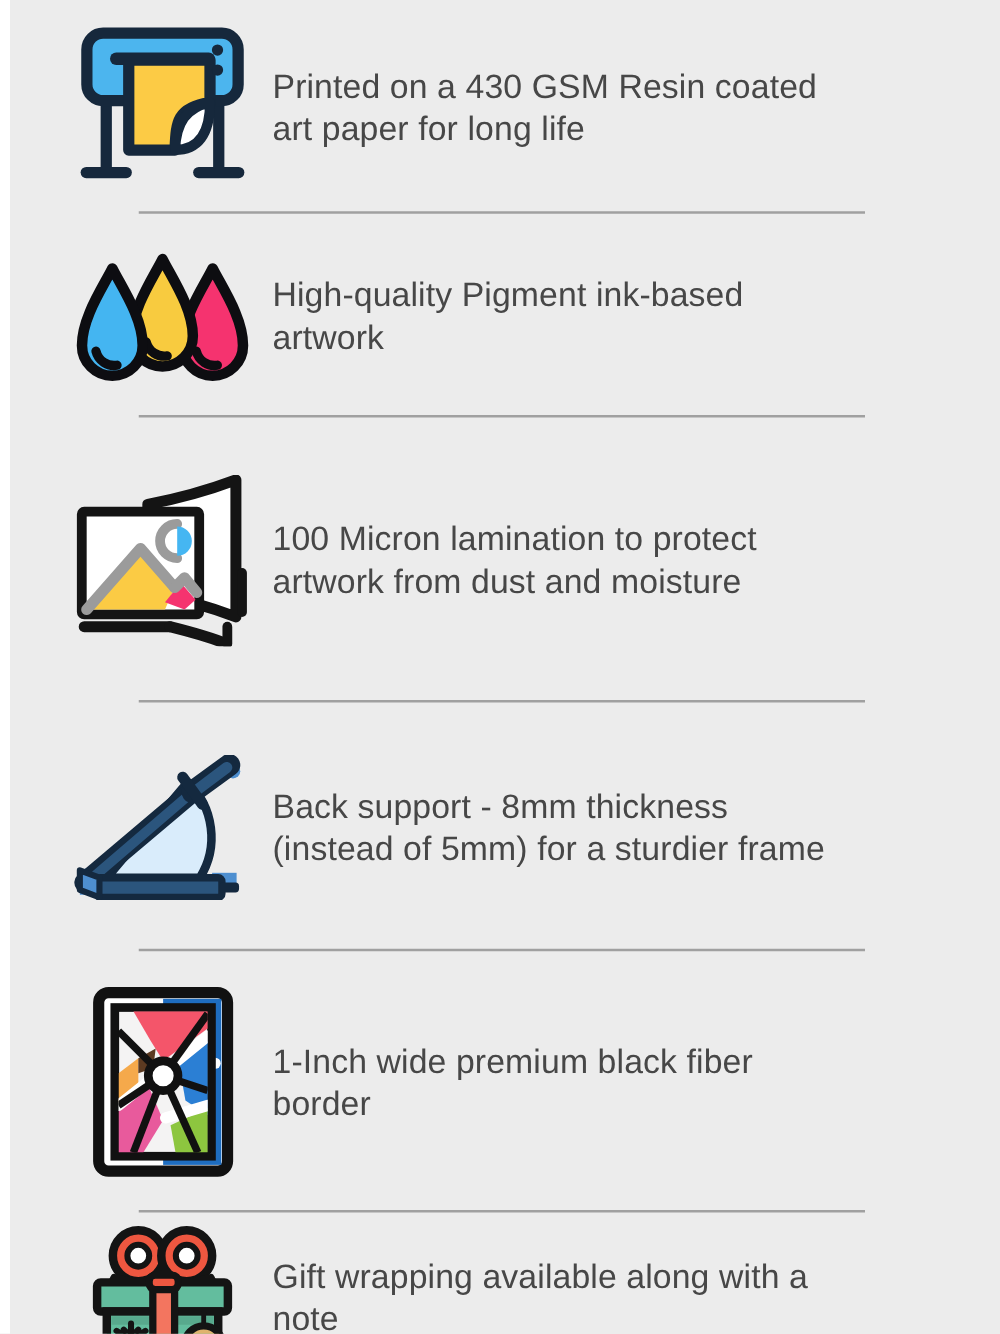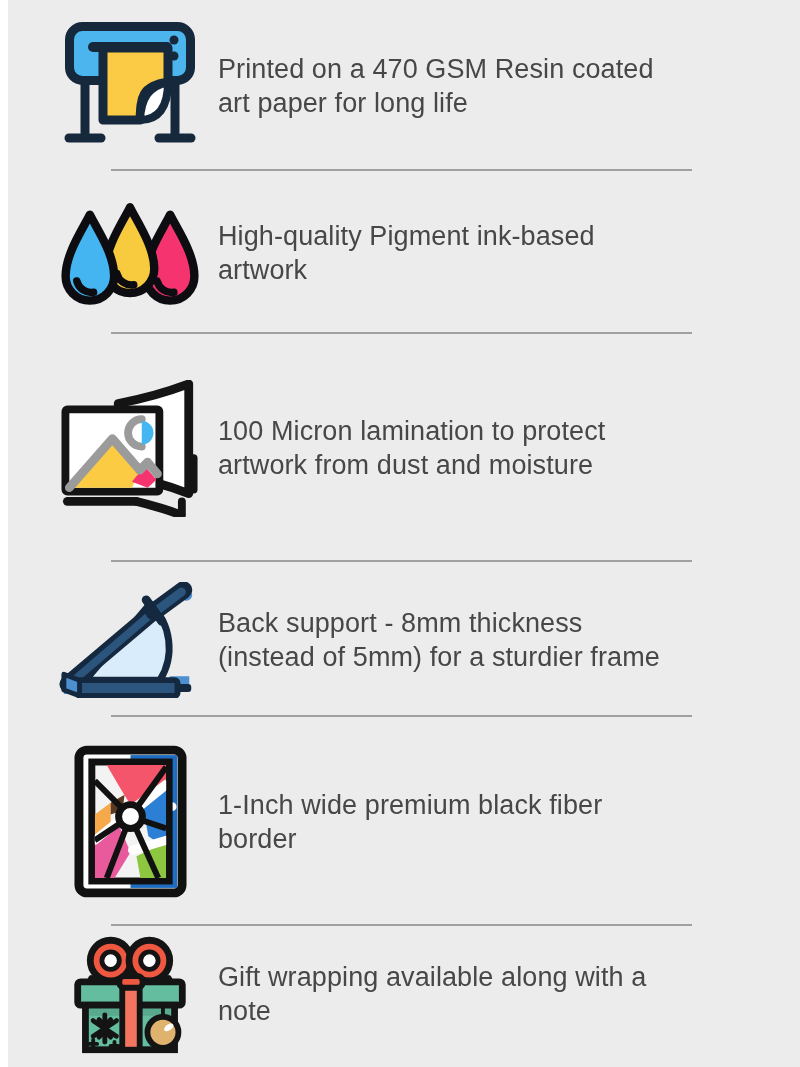--- a/index.html
+++ b/index.html
@@ -18,21 +18,21 @@
   .row{
     position:relative;
     display:flex;align-items:center;
     padding-left:55px;box-sizing:border-box;
   }
   .row.has-divider::after{
     content:"";position:absolute;left:111px;bottom:0;width:581px;height:2px;
     background:#A0A0A0;
   }
   .r1{height:171px}.r2{height:163px}.r3{height:228px}
-  .r4{height:155px}.r5{height:209px}.r6{height:136px}
+  .r4{height:199px}.r5{height:209px}.r6{height:136px}
   .icon-wrap{
     width:150px;min-width:150px;height:100%;
     display:flex;align-items:center;justify-content:center;
   }
   .feature-text{
     margin-left:13px;
     color:#474747;
     font-size:27px;line-height:34px;
     white-space:pre-line;
     letter-spacing:0.1px;
@@ -55,21 +55,21 @@
             <path d="M104,118 H136"></path>
         </g>
         <rect x="14.5" y="6.5" width="121" height="54" rx="13" fill="#4CB5EE" stroke="#16283C" stroke-width="9"></rect>
         <path d="M48,28 H113 V62 C86,66 86,78 85,100 H48 Z" fill="#FCCB45" stroke="#16283C" stroke-width="9" stroke-linejoin="round"></path>
         <path d="M113,62 C94,66 86,78 85,100 C103,100 113,88 113,62 Z" fill="#FFFFFF" stroke="#16283C" stroke-width="8" stroke-linejoin="round"></path>
         <path d="M38,27 H112" stroke="#16283C" stroke-width="10" stroke-linecap="round"></path>
         <circle cx="119" cy="20" r="4.5" fill="#16283C"></circle>
         <circle cx="119" cy="36" r="4.5" fill="#16283C"></circle>
       </svg>
     </div>
-    <div class="feature-text">Printed on a 470 GSM Resin coated
+    <div class="feature-text">Printed on a 430 GSM Resin coated
 art paper for long life</div>
   </div>
 
   <div class="row r2 has-divider">
     <div class="icon-wrap">
       <svg width="140" height="126" viewBox="0 0 150 126">
         <g transform="translate(86,14)">
           <path d="M32,8 C24,24 6,50 6,74 a26,26 0 0 0 52,0 C58,50 40,24 32,8 Z" fill="#F5336F" stroke="#0D0D11" stroke-width="9" stroke-linejoin="round"></path>
           <path d="M18,79 a16,16 0 0 0 18,12" fill="none" stroke="#0D0D11" stroke-width="8" stroke-linecap="round"></path>
         </g>

